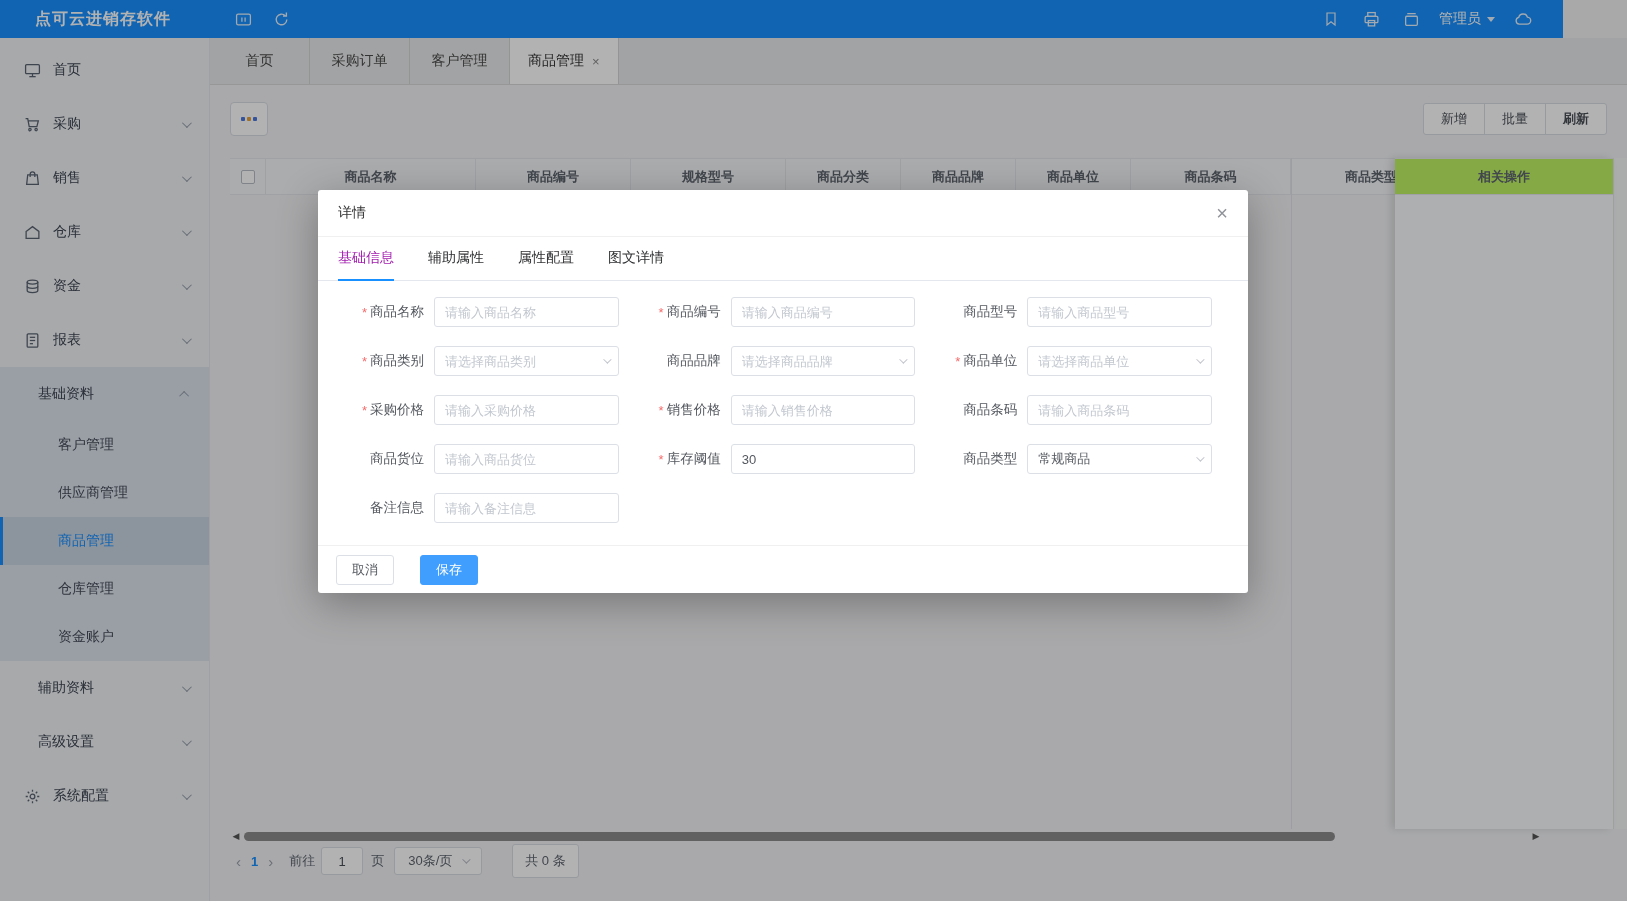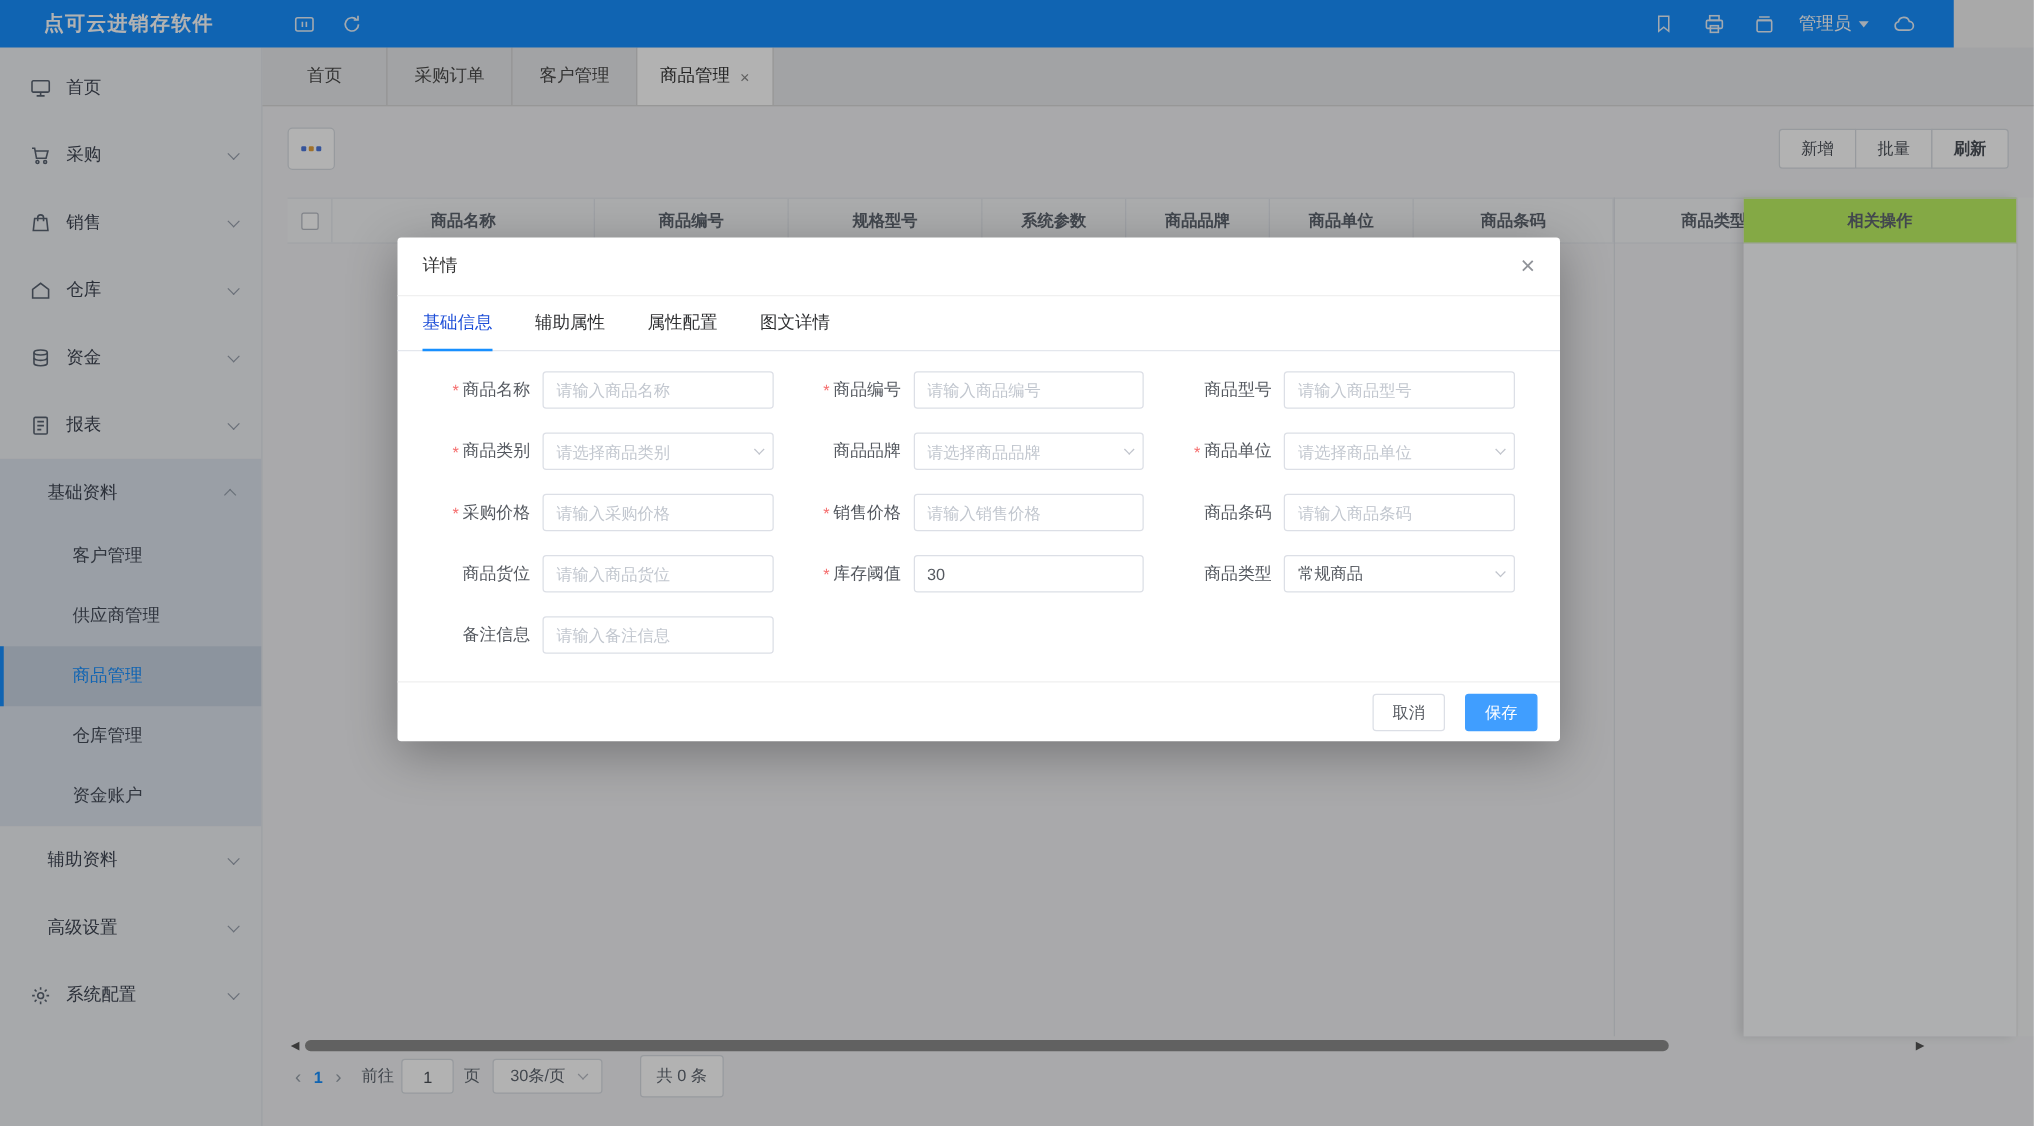--- a/index.html
+++ b/index.html
@@ -98,35 +98,35 @@
   .backdrop { position:absolute; left:0; top:0; width:1627px; height:901px;
     background:rgba(0,0,0,0.30); z-index:50; }
   .modal { position:absolute; left:318px; top:190px; width:930px; height:403px;
     background:#fff; border-radius:3px; box-shadow:0 10px 40px rgba(0,0,0,0.3); z-index:60; }
   .modal-header { height:47px; display:flex; align-items:center; padding:0 20px;
     border-bottom:1px solid #f0f0f0; font-size:14px; color:#333; }
   .modal-close { margin-left:auto; font-size:20px; color:#909399; cursor:pointer; line-height:1; }
   .modal-tabs { height:44px; display:flex; align-items:stretch; padding:0 20px; gap:34px; border-bottom:1px solid #e4e7ed; }
   .mtab { display:flex; align-items:center; font-size:14px; color:#303133; cursor:pointer;
     border-bottom:2px solid transparent; margin-bottom:-1px; }
-  .mtab.active { color:#1d4ed8; border-bottom-color:#1890ff; }
+  .mtab.active { color:#a21caf; border-bottom-color:#1890ff; }
   .modal-form { padding:16px 20px 0; }
   .frow { display:grid; grid-template-columns:repeat(3,1fr); margin-bottom:19px; }
   .fcell { display:flex; align-items:center; padding-right:16px; }
   .flabel { width:86px; flex-shrink:0; display:flex; justify-content:flex-end; align-items:center;
     font-size:13.5px; color:#54585f; margin-right:10px; white-space:nowrap; }
   .req { color:#f56c6c; margin-right:3px; font-size:13px; }
   .fctrl { position:relative; flex:1; max-width:208px; }
   .fctrl input { width:100%; height:30px; border:1px solid #dcdfe6; border-radius:3px;
     padding:0 10px; font-size:13px; color:#54585f; font-family:inherit; background:#fff; outline:none; }
   .fctrl input::placeholder { color:#c2c7cf; }
   .fctrl .sel-chev { position:absolute; right:10px; top:12px; width:6px; height:6px; border-color:#c0c4cc; }
   .modal-footer { position:absolute; left:0; right:0; bottom:0; height:48px;
-    border-top:1px solid #f0f0f0; display:flex; align-items:center; justify-content:flex-end;
-    padding:0 18px; gap:16px; }
+    border-top:1px solid #f0f0f0; display:flex; align-items:center; justify-content:flex-start;
+    padding:0 18px; gap:26px; }
   .btn { height:30px; padding:0 15px; border-radius:3px; font-size:13px; display:flex;
     align-items:center; cursor:pointer; font-family:inherit; }
   .btn.plain { background:#fff; border:1px solid #dcdfe6; color:#54585f; }
   .btn.primary { background:#409eff; border:1px solid #409eff; color:#fff; }
 </style>
 </head>
 <body>
 
 <div class="navbar">
   <span class="title">点可云进销存软件</span>
@@ -313,21 +313,21 @@
     </div>
   </div>
 
   <div class="table-header">
     <div class="th cb">
       <span class="checkbox"></span>
     </div>
     <div class="th" style="width:210px">商品名称</div>
     <div class="th" style="width:155px">商品编号</div>
     <div class="th" style="width:155px">规格型号</div>
-    <div class="th" style="width:115px">系统参数</div>
+    <div class="th" style="width:115px">商品分类</div>
     <div class="th" style="width:115px">商品品牌</div>
     <div class="th" style="width:115px">商品单位</div>
     <div class="th" style="width:160px">商品条码</div>
     <div class="th" style="width:160px;border-right:none">商品类型</div>
   </div>
   <div class="table-body"></div>
   <div class="vline"></div>
 
   <div class="fixed-col">
     <div class="fc-head">相关操作</div>

